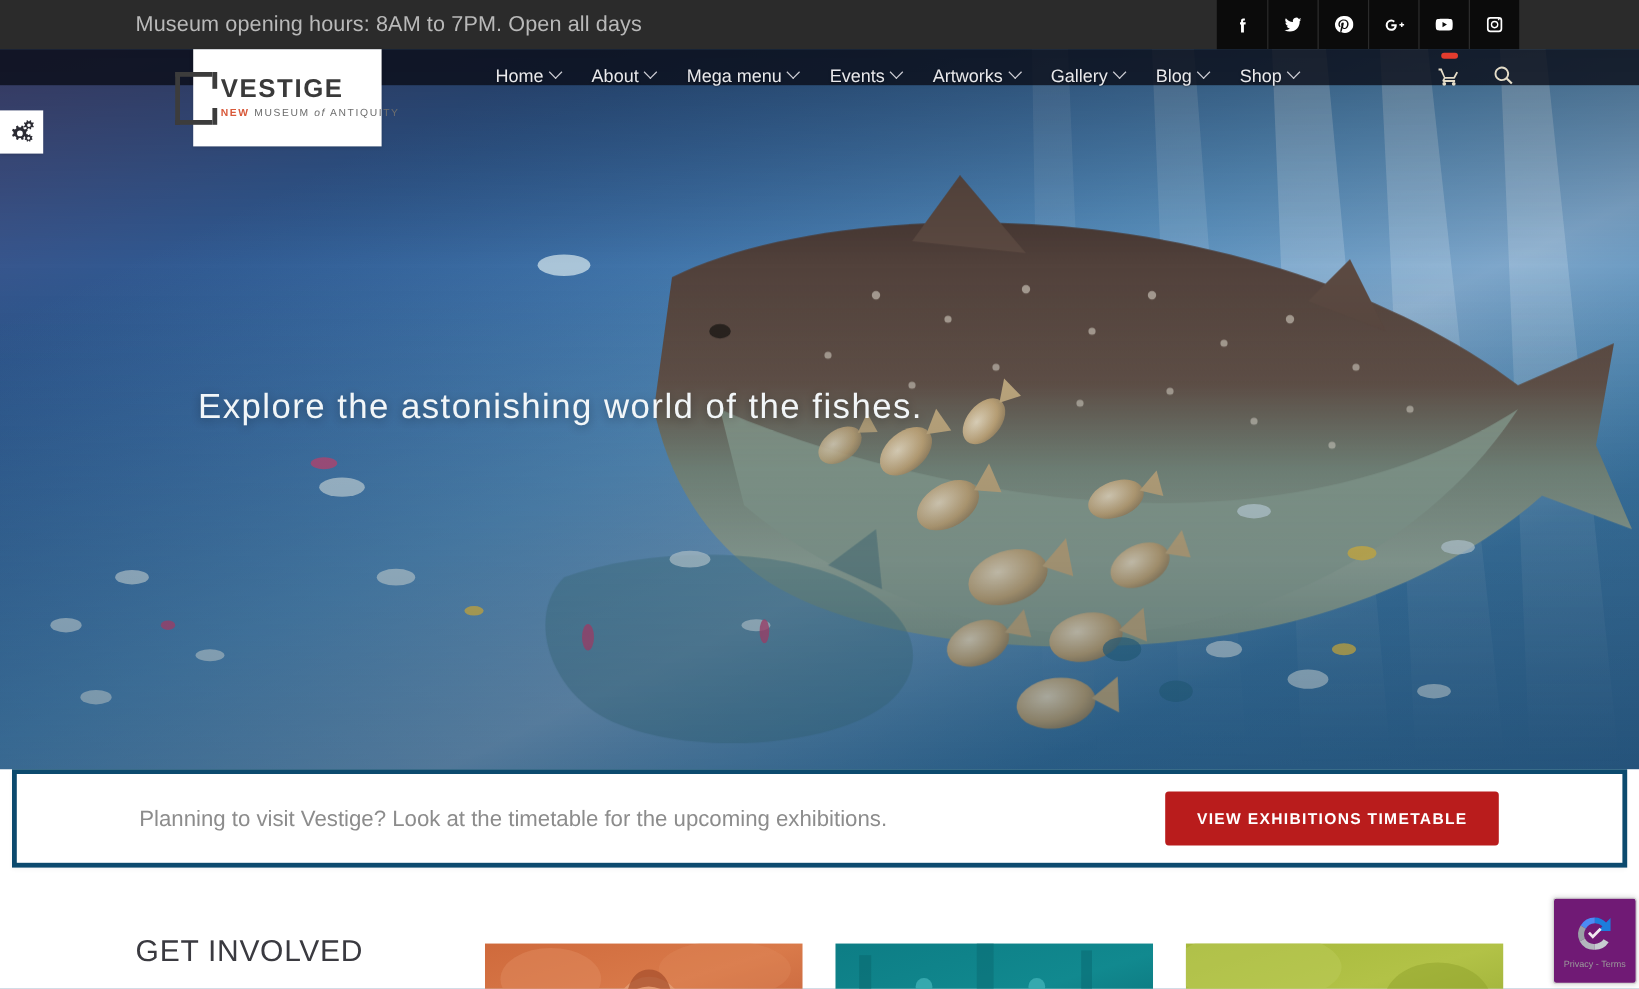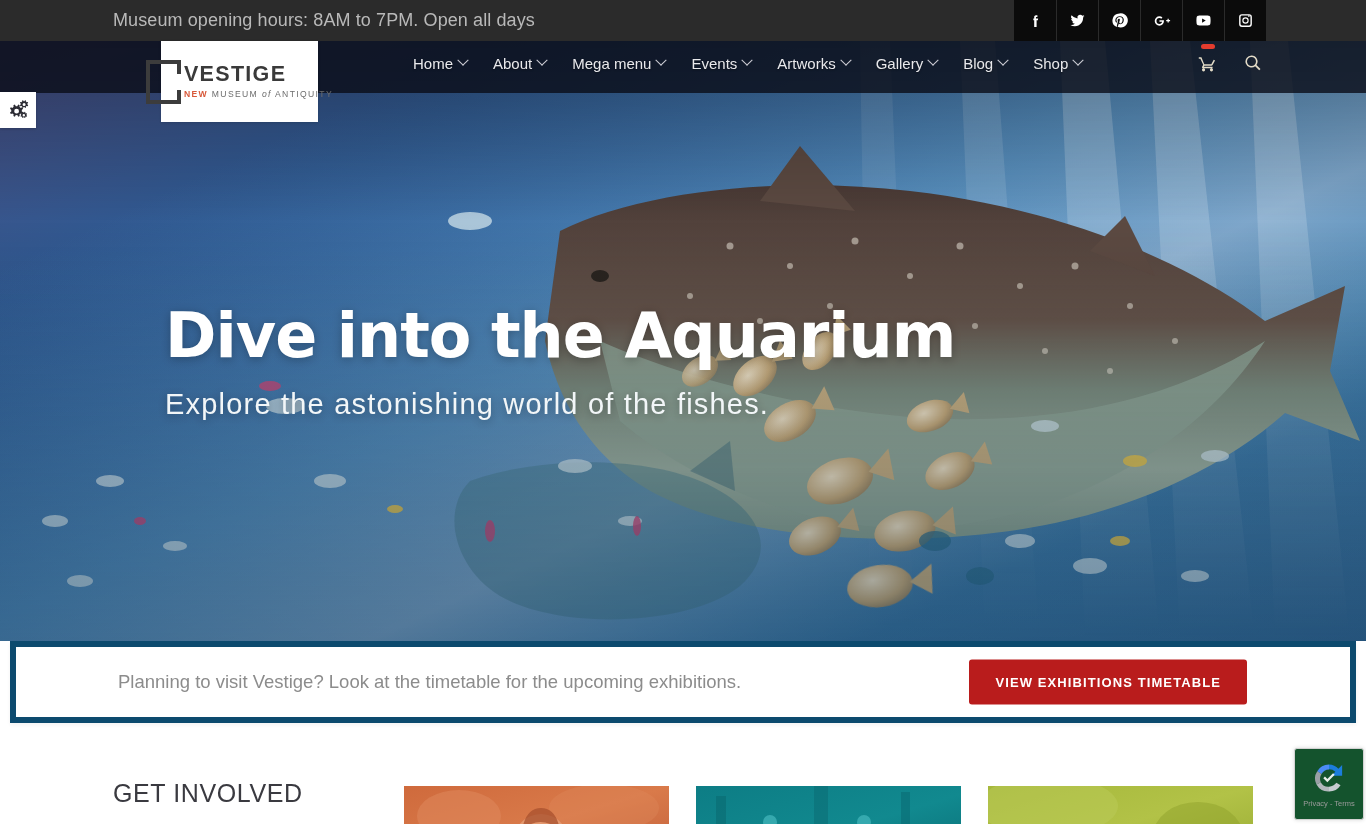--- a/index.html
+++ b/index.html
@@ -36,21 +36,21 @@
   
   .hero {
     position:absolute; top:41px; left:0; width:1366px; height:600px;
     overflow:hidden;
     background:#1d4f7e;
   }
   .hero-bg { position:absolute; inset:0; }
 
   
   .navbar {
-    position:absolute; top:41px; left:0; width:1366px; height:52px;
+    position:absolute; top:41px; left:0; width:1366px; height:30px;
     background:rgba(10,12,24,0.80);
     z-index:20;
   }
   .nav-inner {
     position:absolute; left:400px; top:0; height:44px;
     display:flex; align-items:center;
   }
   .nav-item {
     color:#e9e9ec; font-size:15px; padding:0 13px; height:44px;
     display:flex; align-items:center; cursor:pointer; white-space:nowrap;
@@ -121,21 +121,21 @@
   }
   .hero-sub {
     color:#f2f6f8; font-size:29px; margin-top:20px; letter-spacing:1.2px;
     font-weight:400;
     text-shadow:0 2px 8px rgba(0,0,0,.3);
   }
 
   
   .cta-band {
     position:absolute; top:641px; left:10px; width:1346px; height:82px;
-    background:#ffffff; border:6px solid #0c4a6e;
+    background:#ffffff; border:4px solid #0c4a6e;
     box-shadow:0 2px 4px rgba(0,0,0,.05);
     z-index:5;
   }
   .cta-text {
     position:absolute; left:102px; top:50%; transform:translateY(-50%);
     color:#8c8c8c; font-size:18.5px; white-space:nowrap; font-weight:300;
   }
   .cta-button {
     position:absolute; right:103px; top:50%; transform:translateY(-50%);
     background:#b91c1c; color:#ffffff;
@@ -150,21 +150,21 @@
     position:absolute; left:113px; top:779px;
     font-size:25px; color:#3a3a40; letter-spacing:.6px; font-weight:400;
   }
   .cards { position:absolute; left:404px; top:786px; display:flex; gap:27px; }
   .card { width:265px; height:38px; position:relative; overflow:hidden; }
   .card-img { position:absolute; inset:0; }
 
   
   .recaptcha {
     position:absolute; right:2px; top:748px; width:70px; height:72px;
-    background:#14532d; border:1px solid #d3d3d3; border-radius:3px;
+    background:#701a75; border:1px solid #d3d3d3; border-radius:3px;
     box-shadow:0 0 4px rgba(0,0,0,.15);
     display:flex; flex-direction:column; align-items:center; justify-content:center;
     z-index:60;
   }
   .recaptcha-terms { font-size:7.5px; color:#9b9b9b; margin-top:3px; white-space:nowrap; }
 </style>
 </head>
 <body>
 
 <div class="hero">
@@ -326,21 +326,20 @@
       <g fill="#2f6f8f" opacity=".7">
         <ellipse cx="935" cy="500" rx="16" ry="10"></ellipse>
         <ellipse cx="980" cy="535" rx="14" ry="9"></ellipse>
       </g>
     </g>
 
     <rect width="1366" height="600" fill="url(#vig)"></rect>
   </svg>
 
   <div class="hero-text">
-    <div class="hero-title">Dive into the Aquarium</div>
     <div class="hero-sub">Explore the astonishing world of the fishes.</div>
   </div>
 </div>
 
 <div class="topbar">
   <div class="topbar-text">Museum opening hours: 8AM to 7PM. Open all days</div>
   <div class="social-wrap">
     <a class="social-btn">
       <svg width="16" height="16" viewBox="0 0 24 24">
           <path d="M15.6 8.3h-2.2V6.9c0-.6.4-.8.7-.8h1.5V3.5h-2c-2.3 0-2.8 1.7-2.8 2.8v2h-1.3v2.7h1.3V21h3.6v-10h2l.3-2.7z"></path>

